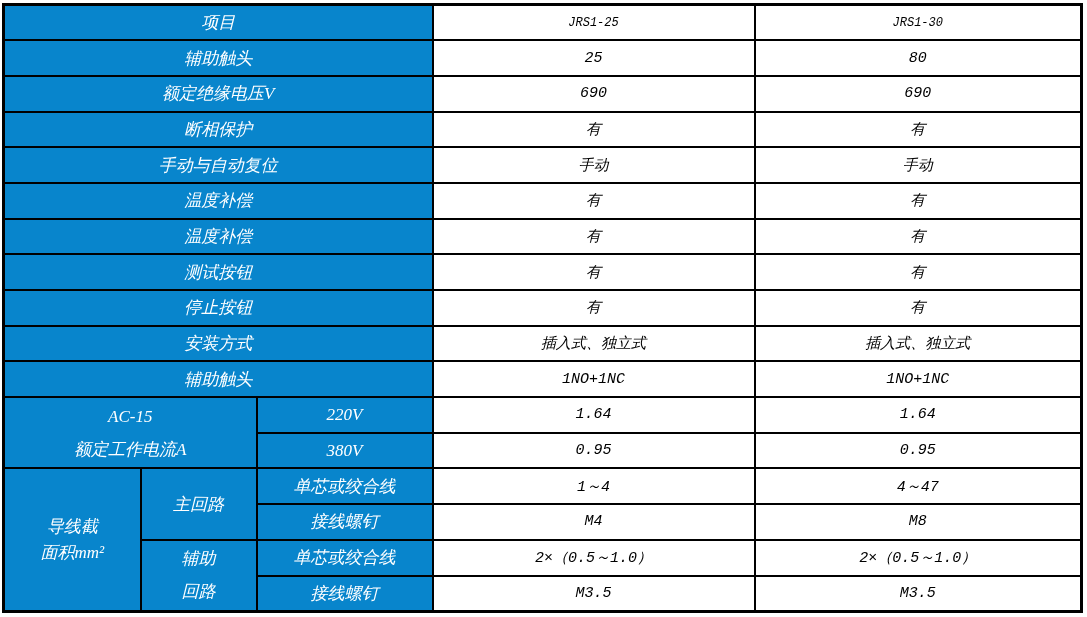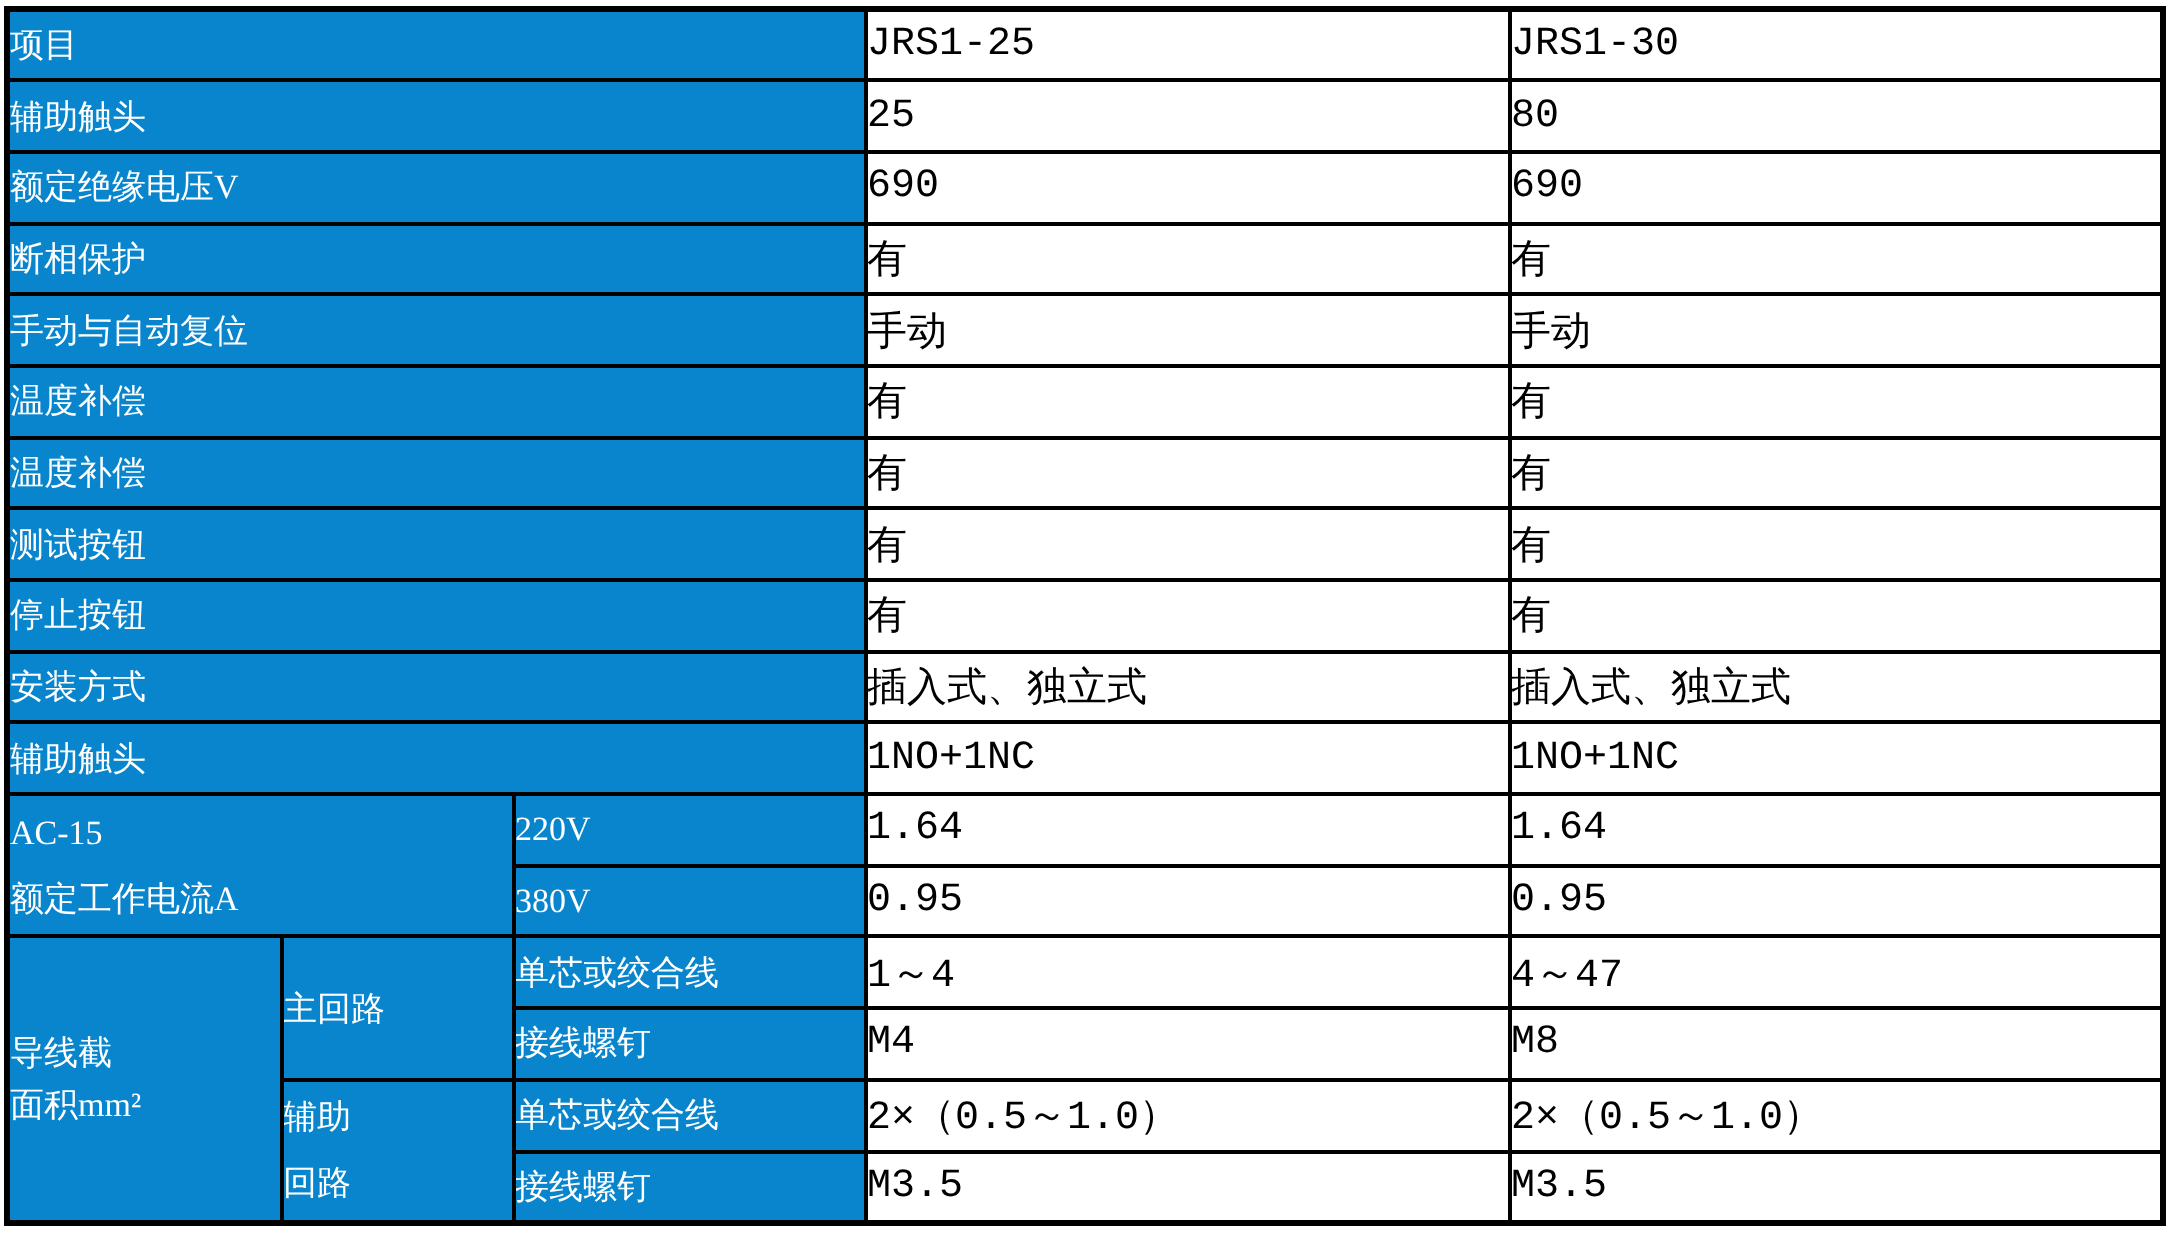--- a/index.html
+++ b/index.html
@@ -24,41 +24,43 @@
     padding: 3px 0 0 2px;
   }
   table.spec-table {
     border-collapse: collapse;
     table-layout: fixed;
     width: 1078px;
     border: 3px solid var(--border-color);
   }
   table.spec-table td {
     border: 2px solid var(--border-color);
+    text-align: center;
     vertical-align: middle;
     padding: 0;
     overflow: hidden;
     height: 35.7px;
+    font-style: italic;
   }
   td.blue {
     background: var(--cell-blue);
     color: var(--label-text);
     font-size: 17px;
   }
   td.val {
     background: var(--page-bg);
     color: var(--value-text);
     font-family: "Liberation Mono", "DejaVu Sans Mono", monospace;
-    font-size: 20px;
+    font-size: 15px;
   }
   td.hdr {
     background: var(--page-bg);
     color: var(--value-text);
     font-family: "Liberation Mono", "DejaVu Sans Mono", monospace;
-    font-size: 20px;
+    font-size: 12px;
   }
   .two-line-spread div { line-height: 33px; }
   .two-line-tight  div { line-height: 26px; }
 </style>
 </head>
 <body>
 
 <div class="table-wrap">
   <table class="spec-table">
     <colgroup>

